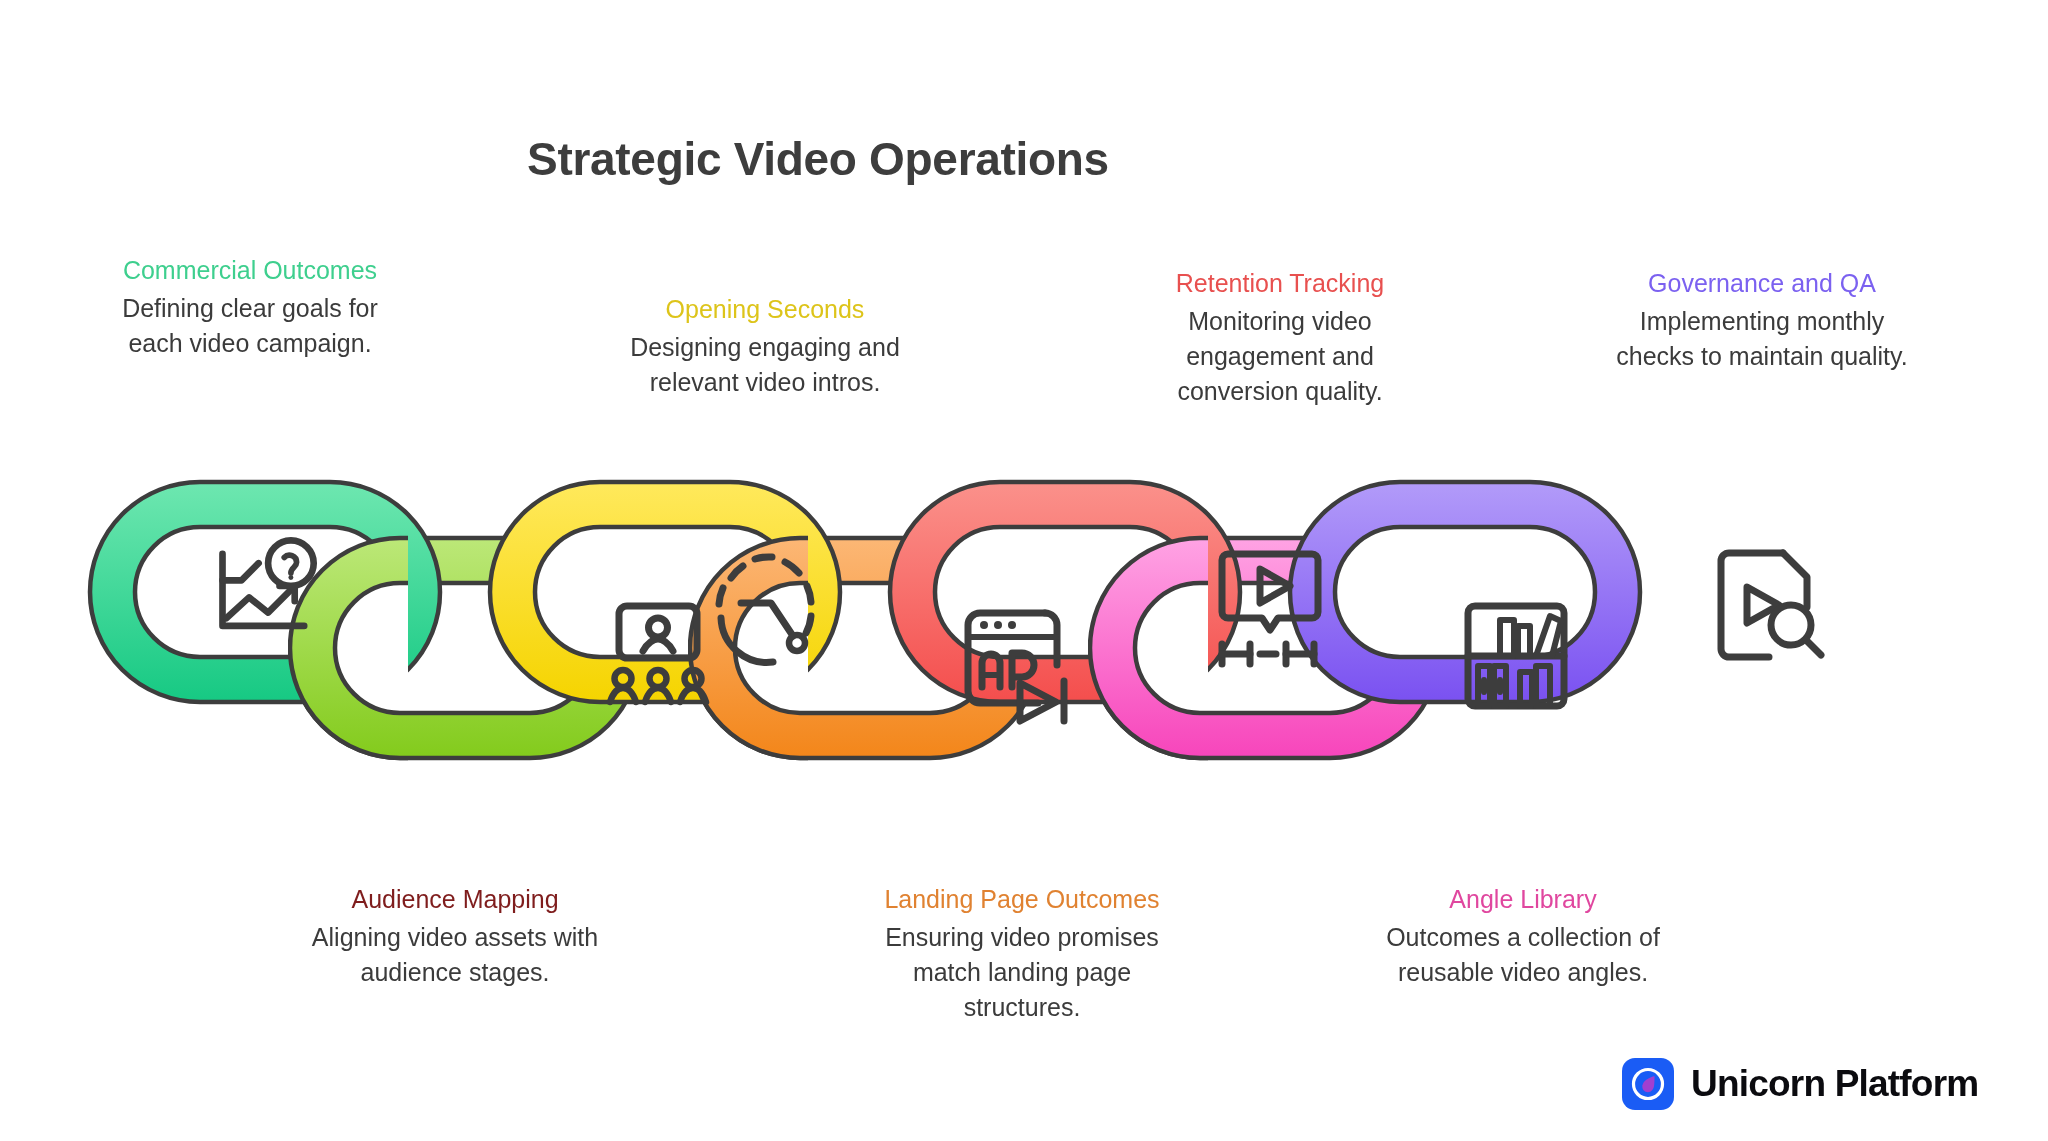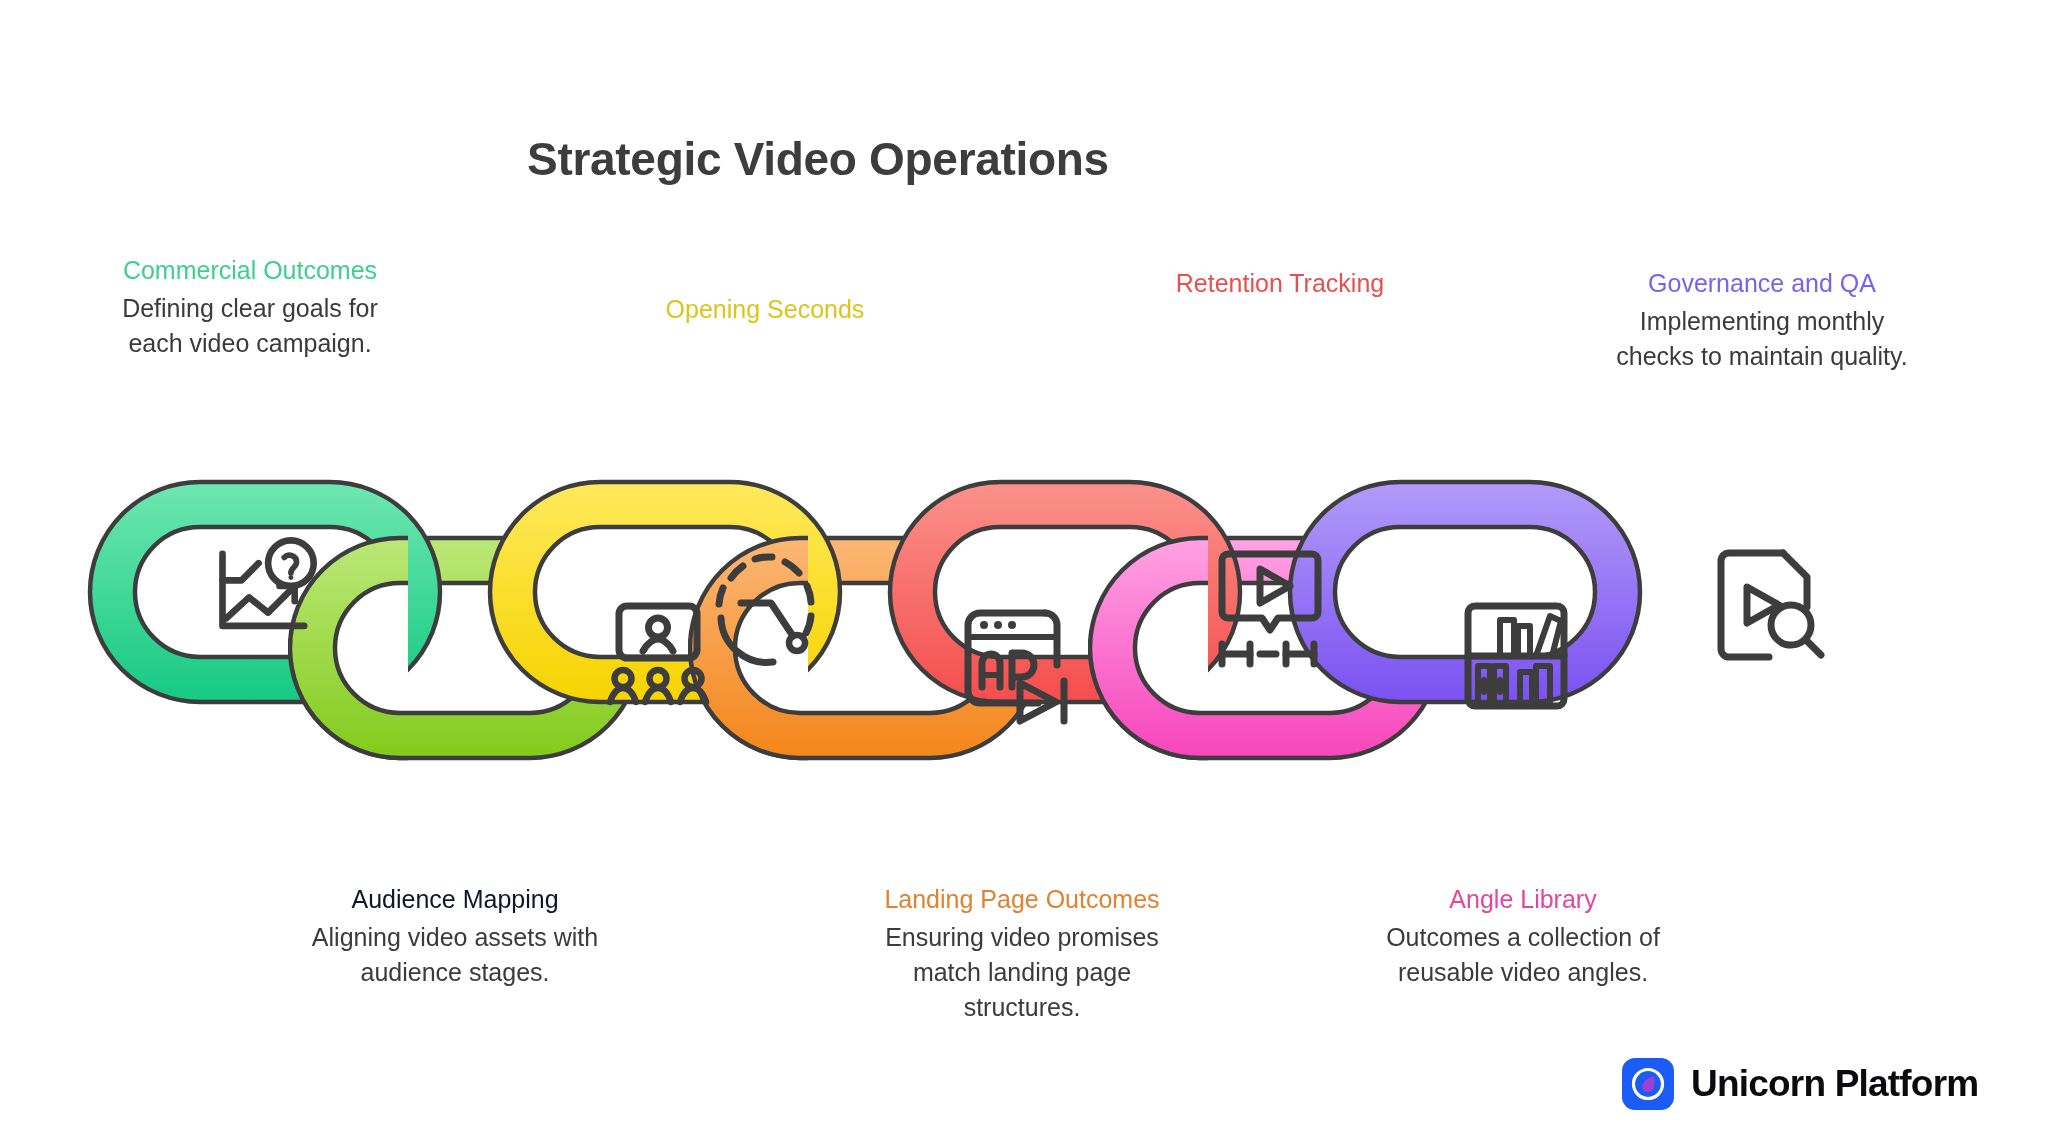--- a/index.html
+++ b/index.html
@@ -40,24 +40,26 @@
 
 <div id="page-title">Strategic Video Operations</div>
 
 <div class="label-block" style="left:110px;top:252px;width:280px;">
   <p class="label-heading" style="color:#3ecf8e;">Commercial Outcomes</p>
   <p class="label-desc">Defining clear goals for each video campaign.</p>
 </div>
 
 <div class="label-block" style="left:615px;top:291px;width:300px;">
   <p class="label-heading" style="color:#ddc41a;">Opening Seconds</p>
+  <p class="label-desc">Designing engaging and relevant video intros.</p>
 </div>
 
 <div class="label-block" style="left:1135px;top:265px;width:290px;">
   <p class="label-heading" style="color:#e8504f;">Retention Tracking</p>
+  <p class="label-desc">Monitoring video engagement and conversion quality.</p>
 </div>
 
 <div class="label-block" style="left:1612px;top:265px;width:300px;">
   <p class="label-heading" style="color:#7b61f0;">Governance and QA</p>
   <p class="label-desc">Implementing monthly checks to maintain quality.</p>
 </div>
 
 <div id="chain-wrap">
 <svg id="chain-svg" width="2048" height="350" viewBox="0 0 2048 350" xmlns="http://www.w3.org/2000/svg">
   <defs>
@@ -234,21 +236,21 @@
       <path d="M70 8 L94 32 V62" stroke-width="7"></path>
       <path d="M34 42 L66 60 L34 78 Z" stroke-width="7"></path>
       <circle cx="78" cy="80" r="20" stroke-width="7"></circle>
       <path d="M93 95 L108 110" stroke-width="7"></path>
     </g>
   </g>
 </svg>
 </div>
 
 <div class="label-block" style="left:300px;top:881px;width:310px;">
-  <p class="label-heading" style="color:#0f172a;">Audience Mapping</p>
+  <p class="label-heading" style="color:#7f1d1d;">Audience Mapping</p>
   <p class="label-desc">Aligning video assets with audience stages.</p>
 </div>
 
 <div class="label-block" style="left:862px;top:881px;width:320px;">
   <p class="label-heading" style="color:#e08231;">Landing Page Outcomes</p>
   <p class="label-desc">Ensuring video promises match landing page structures.</p>
 </div>
 
 <div class="label-block" style="left:1368px;top:881px;width:310px;">
   <p class="label-heading" style="color:#e0479f;">Angle Library</p>

